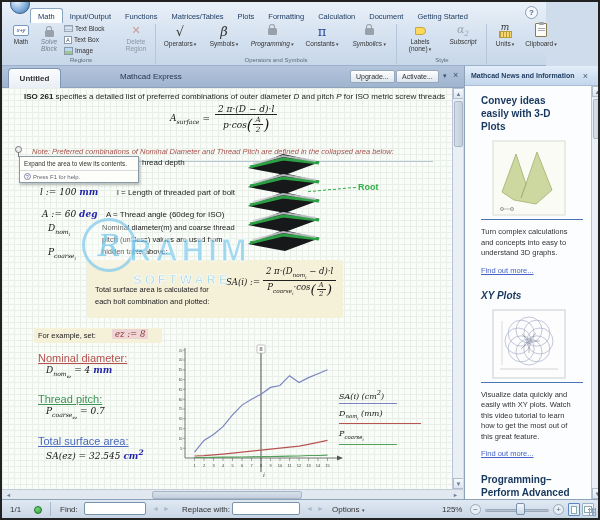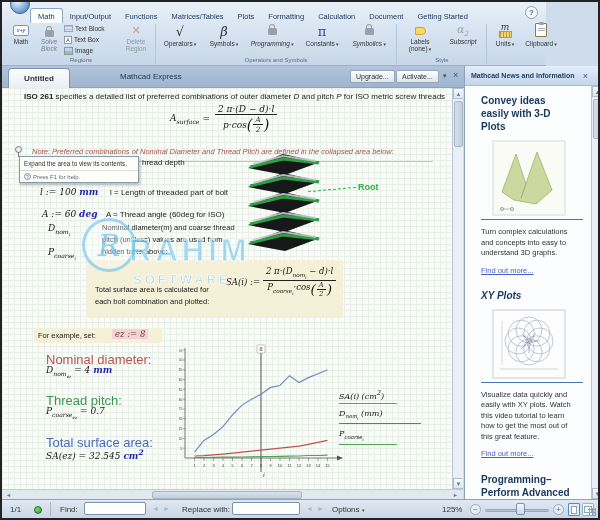--- a/index.html
+++ b/index.html
@@ -49,21 +49,21 @@
   .ruler{display:inline-block;width:13px;height:7px;background:#f5d76e;border:1px solid #b99b3d;
           background-image:repeating-linear-gradient(90deg,#b99b3d 0 1px,transparent 1px 3px);}
   .clipicon{display:inline-block;width:12px;height:14px;background:#fdfdf8;border:1px solid #8a7b55;
           border-radius:1px;position:relative;}
   .clipicon::before{content:"";position:absolute;left:3px;top:-2px;width:5px;height:3px;background:#9aa2ad;border-radius:1px;}
   .clipicon::after{content:"";position:absolute;left:2px;top:4px;width:7px;height:5px;
           background:repeating-linear-gradient(#aab 0 1px,transparent 1px 2.5px);}
   
   .tabbar{position:absolute;left:0;top:64px;width:462px;height:22px;
           background:linear-gradient(#b3c5dc,#9fb4cf);border-bottom:1px solid #8fa3b8;}
-  .doctab{position:absolute;left:6px;top:2px;width:62px;height:20px;background:linear-gradient(#fbfcfe,#e9eef5);
+  .doctab{position:absolute;left:6px;top:2px;width:53px;height:20px;background:linear-gradient(#fbfcfe,#e9eef5);
           border:1px solid #7d95b2;border-bottom:none;border-radius:4px 4px 0 0;
           font-size:8px;font-weight:bold;color:#333;text-align:center;line-height:19px;}
   .apptitle{position:absolute;left:118px;top:6px;font-size:8px;color:#24364e;}
   .mini-btn{position:absolute;top:4px;height:13px;font-size:7px;color:#333;background:linear-gradient(#fefefe,#dde6ef);
           border:1px solid #98a8bc;border-radius:2px;padding:0 5px;line-height:11px;}
   .tb-glyph{position:absolute;top:6px;font-size:7px;color:#3a5272;}
   
   .doc{position:absolute;left:0;top:86px;width:461px;height:401px;background:#fafcf9;overflow:hidden;
        background-image:repeating-linear-gradient(#e7efe7 0 1px,transparent 1px 6px),
                         repeating-linear-gradient(90deg,#e7efe7 0 1px,transparent 1px 6px);}
@@ -82,21 +82,21 @@
   .hrule{position:absolute;height:0;border-top:1px solid #b7c6d6;}
   .tooltip{position:absolute;background:#fdfdfa;border:1px solid #8899a8;box-shadow:1px 2px 3px rgba(0,0,0,.25);
           z-index:6;font-size:6.3px;color:#333;}
   .tooltip .l1{padding:3px 4px;}
   .tooltip .l2{border-top:1px solid #d4dae0;padding:2px 4px;color:#667;font-size:6px;display:flex;align-items:center;gap:2px;}
   .qcirc{display:inline-block;width:7px;height:7px;border-radius:50%;border:1px solid #88a;color:#66a;
           font-size:5px;text-align:center;line-height:6px;}
   .pin{position:absolute;width:8px;height:11px;z-index:7;}
   .pin::before{content:"";position:absolute;left:1px;top:0;width:5px;height:5px;border:1px solid #777;border-radius:50%;background:#eee;}
   .pin::after{content:"";position:absolute;left:3.5px;top:6px;width:1px;height:5px;background:#777;}
-  .clabel{position:absolute;font-size:13px;white-space:nowrap;padding-left:8px;}
+  .clabel{position:absolute;font-size:11px;text-decoration:underline;white-space:nowrap;}
   .beige{position:absolute;background:#f5f0d8;border-radius:2px;}
   .exdef{background:#eed6d6;color:#8c3232;font-family:"DejaVu Serif",serif;font-style:italic;
           font-size:8.5px;padding:0 3px;}
   .wm{position:absolute;color:rgba(110,195,235,0.6);-webkit-text-stroke:0.8px rgba(255,255,255,0.85);
           font-weight:bold;z-index:5;pointer-events:none;}
   .wm-circle{position:absolute;width:54px;height:54px;border-radius:50%;border:3px solid rgba(110,195,235,0.65);
           background:rgba(255,255,255,0.3);z-index:5;text-align:center;pointer-events:none;}
   .wm-r{font-family:"DejaVu Serif",serif;font-style:italic;font-size:30px;color:rgba(110,195,235,0.75);line-height:50px;}
   .legend{position:absolute;z-index:2;}
   .lg{margin-bottom:5px;font-family:"DejaVu Serif",serif;font-style:italic;font-size:8px;color:#161616;}
@@ -278,21 +278,21 @@
     <div class="tooltip" style="left:17px;top:68px;width:120px;">
       <div class="l1">Expand the area to view its contents.</div>
       <div class="l2">
           <span class="qcirc">?</span>
           <span>Press F1 for help.</span>
         </div>
     </div>
     <div class="t" style="left:140px;top:70px;">hread depth</div>
 
     <div class="m" style="position:absolute;left:38px;top:99px;">l := 100 <b>mm</b></div>
-    <div class="t" style="left:108px;top:100px;">l = Length of threaded part of bolt</div>
+    <div class="t" style="left:115px;top:100px;">l = Length of threaded part of bolt</div>
     <div class="m" style="position:absolute;left:40px;top:121px;">A := 60 <b>deg</b></div>
     <div class="t" style="left:104px;top:122px;">A = Thread angle (60deg for ISO)</div>
 
     <div class="m" style="position:absolute;left:46px;top:135px;">D<sub>nom<sub>i</sub></sub></div>
     <div class="m" style="position:absolute;left:46px;top:159px;">P<sub>coarse<sub>i</sub></sub></div>
     <div class="t" style="left:100px;top:134px;width:140px;white-space:normal;font-size:7.5px;line-height:12px;">Nominal diameter(m) and coarse thread pitch (unitless) values are used from hidden table above:</div>
 
     <div class="wm-circle" style="left:80px;top:130px;"><span class="wm-r">R</span></div>
     <div class="wm" style="left:131px;top:184px;font-size:13px;letter-spacing:3px;">SOFTWARE</div>
     <div class="wm" style="left:127px;top:145px;font-size:31px;letter-spacing:4px;">RAHIM</div>

